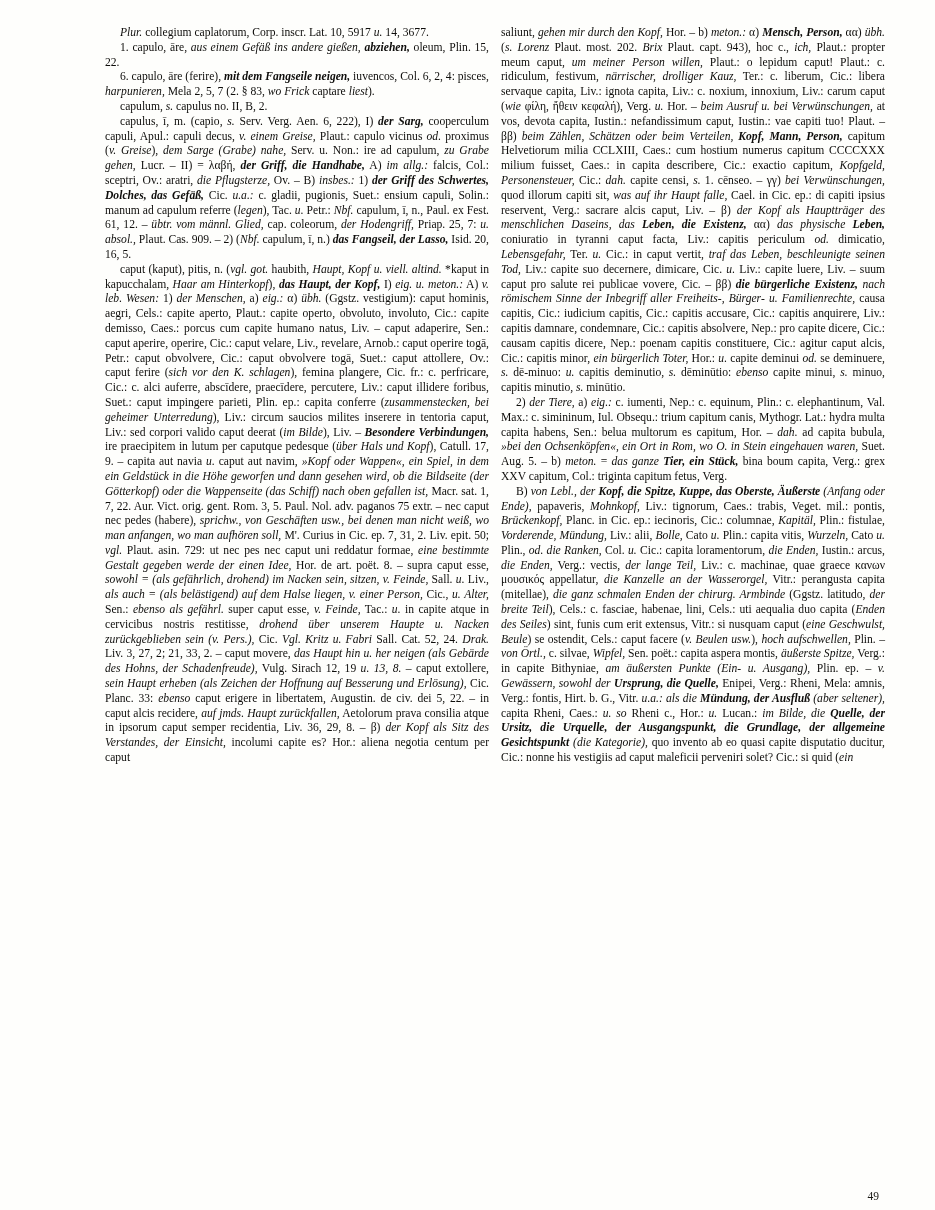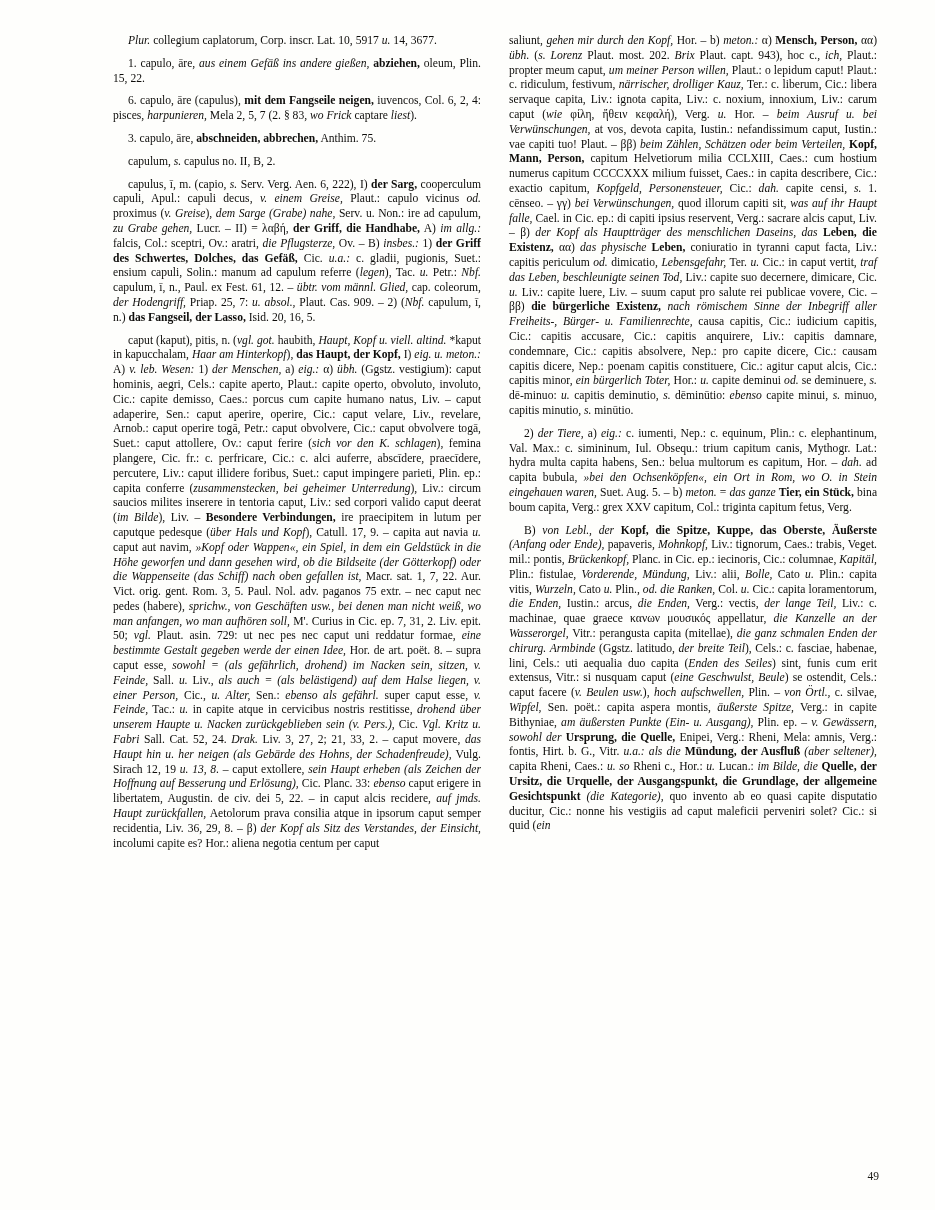--- a/index.html
+++ b/index.html
@@ -20,42 +20,41 @@
     left: 105px; top: 26px;
     display: flex;
     gap: 12px;
   }
   .column {
     width: 384px;
     font-size: 11.6px;
     line-height: 14.8px;
     text-align: justify;
   }
-  .para { margin: 8px; padding: 0; text-indent: 15px; }
+  .para { margin: 0; padding: 0; text-indent: 15px; }
   .para.noindent { text-indent: 0; }
   .s-i  { font-style: italic; }
   .s-b  { font-weight: 400; }
-  .s-bi { font-weight: 700; }
+  .s-bi { font-weight: 700; font-style: italic; }
   .page-number {
     position: absolute;
-    right: 56px; bottom: 28px;
+    right: 56px; bottom: 8px;
     font-size: 11.5px;
     color: #1a1914;
   }
 </style>
 </head>
 <body>
 
 <div class="page">
   <div class="text-block">
     <div class="column">
         <p class="para"><span class="s-i">Plur.</span><span> collegium caplatorum, Corp. inscr. Lat. 10, 5917 </span><span class="s-i">u.</span><span> 14, 3677.</span></p>
         <p class="para"><span class="s-b">1. capulo</span><span>, āre, </span><span class="s-i">aus einem Gefäß ins andere gießen, </span><span class="s-bi">abziehen,</span><span> oleum, Plin. 15, 22.</span></p>
-        <p class="para"><span class="s-b">6. capulo</span><span>, āre (capulus), </span><span class="s-bi">mit dem Fangseile neigen,</span><span> iuvencos, Col. 6, 2, 4: pisces, </span><span class="s-i">harpunieren,</span><span> Mela 2, 5, 7 (2. § 83, </span><span class="s-i">wo Frick</span><span> captare </span><span class="s-i">liest</span><span>).</span></p>
-        <p class="para"><span class="s-b">3. capulo</span><span>, āre, </span><span class="s-bi">abschneiden, abbrechen,</span><span> Anthim. 75.</span></p>
+        <p class="para"><span class="s-b">6. capulo</span><span>, āre (ferire), </span><span class="s-bi">mit dem Fangseile neigen,</span><span> iuvencos, Col. 6, 2, 4: pisces, </span><span class="s-i">harpunieren,</span><span> Mela 2, 5, 7 (2. § 83, </span><span class="s-i">wo Frick</span><span> captare </span><span class="s-i">liest</span><span>).</span></p>
         <p class="para"><span class="s-b">capulum</span><span>, </span><span class="s-i">s.</span><span> capulus no. II, B, 2.</span></p>
         <p class="para"><span class="s-b">capulus</span><span>, ī, m. (capio, </span><span class="s-i">s.</span><span> Serv. Verg. Aen. 6, 222), I) </span><span class="s-bi">der Sarg,</span><span> cooperculum capuli, Apul.: capuli decus, </span><span class="s-i">v. einem Greise,</span><span> Plaut.: capulo vicinus </span><span class="s-i">od.</span><span> proximus (</span><span class="s-i">v. Greise</span><span>), </span><span class="s-i">dem Sarge (Grabe) nahe,</span><span> Serv. u. Non.: ire ad capulum, </span><span class="s-i">zu Grabe gehen,</span><span> Lucr. – II) = λαβή, </span><span class="s-bi">der Griff, die Handhabe,</span><span> A) </span><span class="s-i">im allg.:</span><span> falcis, Col.: sceptri, Ov.: aratri, </span><span class="s-i">die Pflugsterze,</span><span> Ov. – B) </span><span class="s-i">insbes.:</span><span> 1) </span><span class="s-bi">der Griff des Schwertes, Dolches, das Gefäß,</span><span> Cic. </span><span class="s-i">u.a.:</span><span> c. gladii, pugionis, Suet.: ensium capuli, Solin.: manum ad capulum referre (</span><span class="s-i">legen</span><span>), Tac. </span><span class="s-i">u.</span><span> Petr.: </span><span class="s-i">Nbf.</span><span> capulum, ī, n., Paul. ex Fest. 61, 12. – </span><span class="s-i">übtr. vom männl. Glied,</span><span> cap. coleorum, </span><span class="s-i">der Hodengriff,</span><span> Priap. 25, 7: </span><span class="s-i">u. absol.,</span><span> Plaut. Cas. 909. – 2) (</span><span class="s-i">Nbf.</span><span> capulum, ī, n.) </span><span class="s-bi">das Fangseil, der Lasso,</span><span> Isid. 20, 16, 5.</span></p>
         <p class="para"><span class="s-b">caput</span><span> (kaput), pitis, n. (</span><span class="s-i">vgl. got.</span><span> haubith, </span><span class="s-i">Haupt, Kopf u. viell. altind.</span><span> *kaput in kapucchalam, </span><span class="s-i">Haar am Hinterkopf</span><span>), </span><span class="s-bi">das Haupt, der Kopf,</span><span> I) </span><span class="s-i">eig. u. meton.:</span><span> A) </span><span class="s-i">v. leb. Wesen:</span><span> 1) </span><span class="s-i">der Menschen,</span><span> a) </span><span class="s-i">eig.:</span><span> α) </span><span class="s-i">übh.</span><span> (Ggstz. vestigium): caput hominis, aegri, Cels.: capite aperto, Plaut.: capite operto, obvoluto, involuto, Cic.: capite demisso, Caes.: porcus cum capite humano natus, Liv. – caput adaperire, Sen.: caput aperire, operire, Cic.: caput velare, Liv., revelare, Arnob.: caput operire togā, Petr.: caput obvolvere, Cic.: caput obvolvere togā, Suet.: caput attollere, Ov.: caput ferire (</span><span class="s-i">sich vor den K. schlagen</span><span>), femina plangere, Cic. fr.: c. perfricare, Cic.: c. alci auferre, abscīdere, praecīdere, percutere, Liv.: caput illidere foribus, Suet.: caput impingere parieti, Plin. ep.: capita conferre (</span><span class="s-i">zusammenstecken, bei geheimer Unterredung</span><span>), Liv.: circum saucios milites inserere in tentoria caput, Liv.: sed corpori valido caput deerat (</span><span class="s-i">im Bilde</span><span>), Liv. – </span><span class="s-bi">Besondere Verbindungen,</span><span> ire praecipitem in lutum per caputque pedesque (</span><span class="s-i">über Hals und Kopf</span><span>), Catull. 17, 9. – capita aut navia </span><span class="s-i">u.</span><span> caput aut navim, </span><span class="s-i">»Kopf oder Wappen«, ein Spiel, in dem ein Geldstück in die Höhe geworfen und dann gesehen wird, ob die Bildseite (der Götterkopf) oder die Wappenseite (das Schiff) nach oben gefallen ist,</span><span> Macr. sat. 1, 7, 22. Aur. Vict. orig. gent. Rom. 3, 5. Paul. Nol. adv. paganos 75 extr. – nec caput nec pedes (habere), </span><span class="s-i">sprichw., von Geschäften usw., bei denen man nicht weiß, wo man anfangen, wo man aufhören soll,</span><span> M'. Curius in Cic. ep. 7, 31, 2. Liv. epit. 50; </span><span class="s-i">vgl.</span><span> Plaut. asin. 729: ut nec pes nec caput uni reddatur formae, </span><span class="s-i">eine bestimmte Gestalt gegeben werde der einen Idee,</span><span> Hor. de art. poët. 8. – supra caput esse, </span><span class="s-i">sowohl = (als gefährlich, drohend) im Nacken sein, sitzen, v. Feinde,</span><span> Sall. </span><span class="s-i">u.</span><span> Liv., </span><span class="s-i">als auch = (als belästigend) auf dem Halse liegen, v. einer Person,</span><span> Cic., </span><span class="s-i">u. Alter,</span><span> Sen.: </span><span class="s-i">ebenso als gefährl.</span><span> super caput esse, </span><span class="s-i">v. Feinde,</span><span> Tac.: </span><span class="s-i">u.</span><span> in capite atque in cervicibus nostris restitisse, </span><span class="s-i">drohend über unserem Haupte u. Nacken zurückgeblieben sein (v. Pers.),</span><span> Cic. </span><span class="s-i">Vgl. Kritz u. Fabri</span><span> Sall. Cat. 52, 24. </span><span class="s-i">Drak.</span><span> Liv. 3, 27, 2; 21, 33, 2. – caput movere, </span><span class="s-i">das Haupt hin u. her neigen (als Gebärde des Hohns, der Schadenfreude),</span><span> Vulg. Sirach 12, 19 </span><span class="s-i">u. 13, 8.</span><span> – caput extollere, </span><span class="s-i">sein Haupt erheben (als Zeichen der Hoffnung auf Besserung und Erlösung),</span><span> Cic. Planc. 33: </span><span class="s-i">ebenso</span><span> caput erigere in libertatem, Augustin. de civ. dei 5, 22. – in caput alcis recidere, </span><span class="s-i">auf jmds. Haupt zurückfallen,</span><span> Aetolorum prava consilia atque in ipsorum caput semper recidentia, Liv. 36, 29, 8. – β) </span><span class="s-i">der Kopf als Sitz des Verstandes, der Einsicht,</span><span> incolumi capite es? Hor.: aliena negotia centum per caput</span></p>
       </div>
     <div class="column">
         <p class="para noindent"><span>saliunt, </span><span class="s-i">gehen mir durch den Kopf,</span><span> Hor. – b) </span><span class="s-i">meton.:</span><span> α) </span><span class="s-bi">Mensch, Person,</span><span> αα) </span><span class="s-i">übh.</span><span> (</span><span class="s-i">s. Lorenz</span><span> Plaut. most. 202. </span><span class="s-i">Brix</span><span> Plaut. capt. 943), hoc c., </span><span class="s-i">ich,</span><span> Plaut.: propter meum caput, </span><span class="s-i">um meiner Person willen,</span><span> Plaut.: o lepidum caput! Plaut.: c. ridiculum, festivum, </span><span class="s-i">närrischer, drolliger Kauz,</span><span> Ter.: c. liberum, Cic.: libera servaque capita, Liv.: ignota capita, Liv.: c. noxium, innoxium, Liv.: carum caput (</span><span class="s-i">wie</span><span> φίλη, ἤθειν κεφαλή), Verg. </span><span class="s-i">u.</span><span> Hor. – </span><span class="s-i">beim Ausruf u. bei Verwünschungen,</span><span> at vos, devota capita, Iustin.: nefandissimum caput, Iustin.: vae capiti tuo! Plaut. – ββ) </span><span class="s-i">beim Zählen, Schätzen oder beim Verteilen, </span><span class="s-bi">Kopf, Mann, Person,</span><span> capitum Helvetiorum milia CCLXIII, Caes.: cum hostium numerus capitum CCCCXXX milium fuisset, Caes.: in capita describere, Cic.: exactio capitum, </span><span class="s-i">Kopfgeld, Personensteuer,</span><span> Cic.: </span><span class="s-i">dah.</span><span> capite censi, </span><span class="s-i">s.</span><span> 1. cēnseo. – γγ) </span><span class="s-i">bei Verwünschungen,</span><span> quod illorum capiti sit, </span><span class="s-i">was auf ihr Haupt falle,</span><span> Cael. in Cic. ep.: di capiti ipsius reservent, Verg.: sacrare alcis caput, Liv. – β) </span><span class="s-i">der Kopf als Hauptträger des menschlichen Daseins, das </span><span class="s-bi">Leben, die Existenz,</span><span> αα) </span><span class="s-i">das physische </span><span class="s-bi">Leben,</span><span> coniuratio in tyranni caput facta, Liv.: capitis periculum </span><span class="s-i">od.</span><span> dimicatio, </span><span class="s-i">Lebensgefahr,</span><span> Ter. </span><span class="s-i">u.</span><span> Cic.: in caput vertit, </span><span class="s-i">traf das Leben, beschleunigte seinen Tod,</span><span> Liv.: capite suo decernere, dimicare, Cic. </span><span class="s-i">u.</span><span> Liv.: capite luere, Liv. – suum caput pro salute rei publicae vovere, Cic. – ββ) </span><span class="s-bi">die bürgerliche Existenz,</span><span class="s-i"> nach römischem Sinne der Inbegriff aller Freiheits-, Bürger- u. Familienrechte,</span><span> causa capitis, Cic.: iudicium capitis, Cic.: capitis accusare, Cic.: capitis anquirere, Liv.: capitis damnare, condemnare, Cic.: capitis absolvere, Nep.: pro capite dicere, Cic.: causam capitis dicere, Nep.: poenam capitis constituere, Cic.: agitur caput alcis, Cic.: capitis minor, </span><span class="s-i">ein bürgerlich Toter,</span><span> Hor.: </span><span class="s-i">u.</span><span> capite deminui </span><span class="s-i">od.</span><span> se deminuere, </span><span class="s-i">s.</span><span> dē-minuo: </span><span class="s-i">u.</span><span> capitis deminutio, </span><span class="s-i">s.</span><span> dēminūtio: </span><span class="s-i">ebenso</span><span> capite minui, </span><span class="s-i">s.</span><span> minuo, capitis minutio, </span><span class="s-i">s.</span><span> minūtio.</span></p>
         <p class="para"><span>2) </span><span class="s-i">der Tiere,</span><span> a) </span><span class="s-i">eig.:</span><span> c. iumenti, Nep.: c. equinum, Plin.: c. elephantinum, Val. Max.: c. simininum, Iul. Obsequ.: trium capitum canis, Mythogr. Lat.: hydra multa capita habens, Sen.: belua multorum es capitum, Hor. – </span><span class="s-i">dah.</span><span> ad capita bubula, </span><span class="s-i">»bei den Ochsenköpfen«, ein Ort in Rom, wo O. in Stein eingehauen waren,</span><span> Suet. Aug. 5. – b) </span><span class="s-i">meton.</span><span> = </span><span class="s-i">das ganze </span><span class="s-bi">Tier, ein Stück,</span><span> bina boum capita, Verg.: grex XXV capitum, Col.: triginta capitum fetus, Verg.</span></p>
         <p class="para"><span>B) </span><span class="s-i">von Lebl., der </span><span class="s-bi">Kopf, die Spitze, Kuppe, das Oberste, Äußerste</span><span class="s-i"> (Anfang oder Ende),</span><span> papaveris, </span><span class="s-i">Mohnkopf,</span><span> Liv.: tignorum, Caes.: trabis, Veget. mil.: pontis, </span><span class="s-i">Brückenkopf,</span><span> Planc. in Cic. ep.: iecinoris, Cic.: columnae, </span><span class="s-i">Kapitäl,</span><span> Plin.: fistulae, </span><span class="s-i">Vorderende, Mündung,</span><span> Liv.: alii, </span><span class="s-i">Bolle,</span><span> Cato </span><span class="s-i">u.</span><span> Plin.: capita vitis, </span><span class="s-i">Wurzeln,</span><span> Cato </span><span class="s-i">u.</span><span> Plin., </span><span class="s-i">od. die Ranken,</span><span> Col. </span><span class="s-i">u.</span><span> Cic.: capita loramentorum, </span><span class="s-i">die Enden,</span><span> Iustin.: arcus, </span><span class="s-i">die Enden,</span><span> Verg.: vectis, </span><span class="s-i">der lange Teil,</span><span> Liv.: c. machinae, quae graece κανων μουσικός appellatur, </span><span class="s-i">die Kanzelle an der Wasserorgel,</span><span> Vitr.: perangusta capita (mitellae), </span><span class="s-i">die ganz schmalen Enden der chirurg. Armbinde</span><span> (Ggstz. latitudo, </span><span class="s-i">der breite Teil</span><span>), Cels.: c. fasciae, habenae, lini, Cels.: uti aequalia duo capita (</span><span class="s-i">Enden des Seiles</span><span>) sint, funis cum erit extensus, Vitr.: si nusquam caput (</span><span class="s-i">eine Geschwulst, Beule</span><span>) se ostendit, Cels.: caput facere (</span><span class="s-i">v. Beulen usw.</span><span>), </span><span class="s-i">hoch aufschwellen,</span><span> Plin. – </span><span class="s-i">von Örtl.,</span><span> c. silvae, </span><span class="s-i">Wipfel,</span><span> Sen. poët.: capita aspera montis, </span><span class="s-i">äußerste Spitze,</span><span> Verg.: in capite Bithyniae, </span><span class="s-i">am äußersten Punkte (Ein- u. Ausgang),</span><span> Plin. ep. – </span><span class="s-i">v. Gewässern, sowohl der </span><span class="s-bi">Ursprung, die Quelle,</span><span> Enipei, Verg.: Rheni, Mela: amnis, Verg.: fontis, Hirt. b. G., Vitr. </span><span class="s-i">u.a.:</span><span> </span><span class="s-i">als die </span><span class="s-bi">Mündung, der Ausfluß</span><span class="s-i"> (aber seltener),</span><span> capita Rheni, Caes.: </span><span class="s-i">u. so</span><span> Rheni c., Hor.: </span><span class="s-i">u.</span><span> Lucan.: </span><span class="s-i">im Bilde, die </span><span class="s-bi">Quelle, der Ursitz, die Urquelle, der Ausgangspunkt, die Grundlage, der allgemeine Gesichtspunkt</span><span class="s-i"> (die Kategorie),</span><span> quo invento ab eo quasi capite disputatio ducitur, Cic.: nonne his vestigiis ad caput maleficii perveniri solet? Cic.: si quid (</span><span class="s-i">ein</span></p>
       </div>
   </div>

